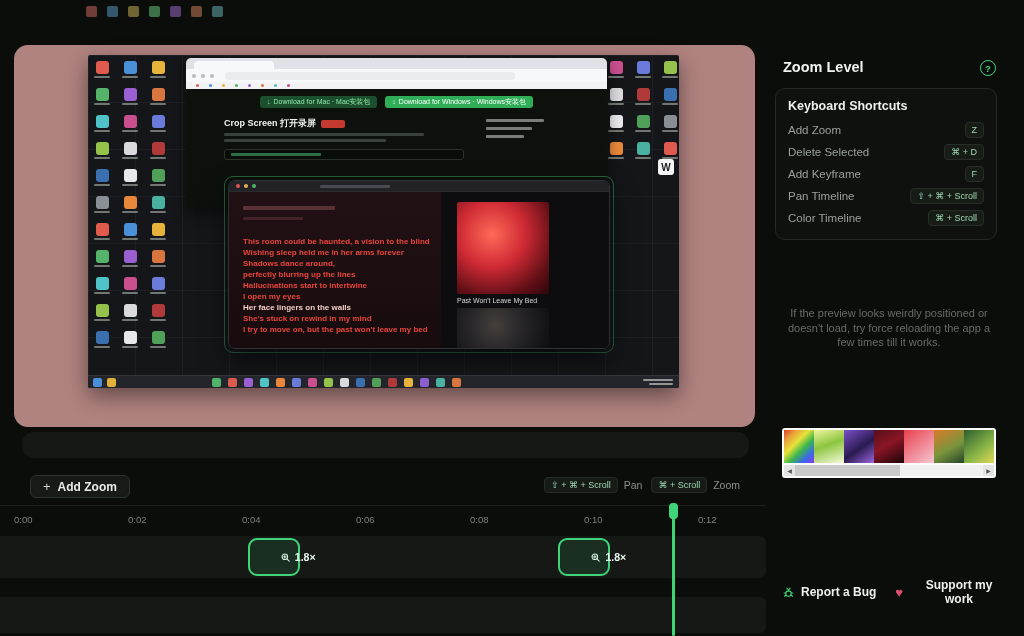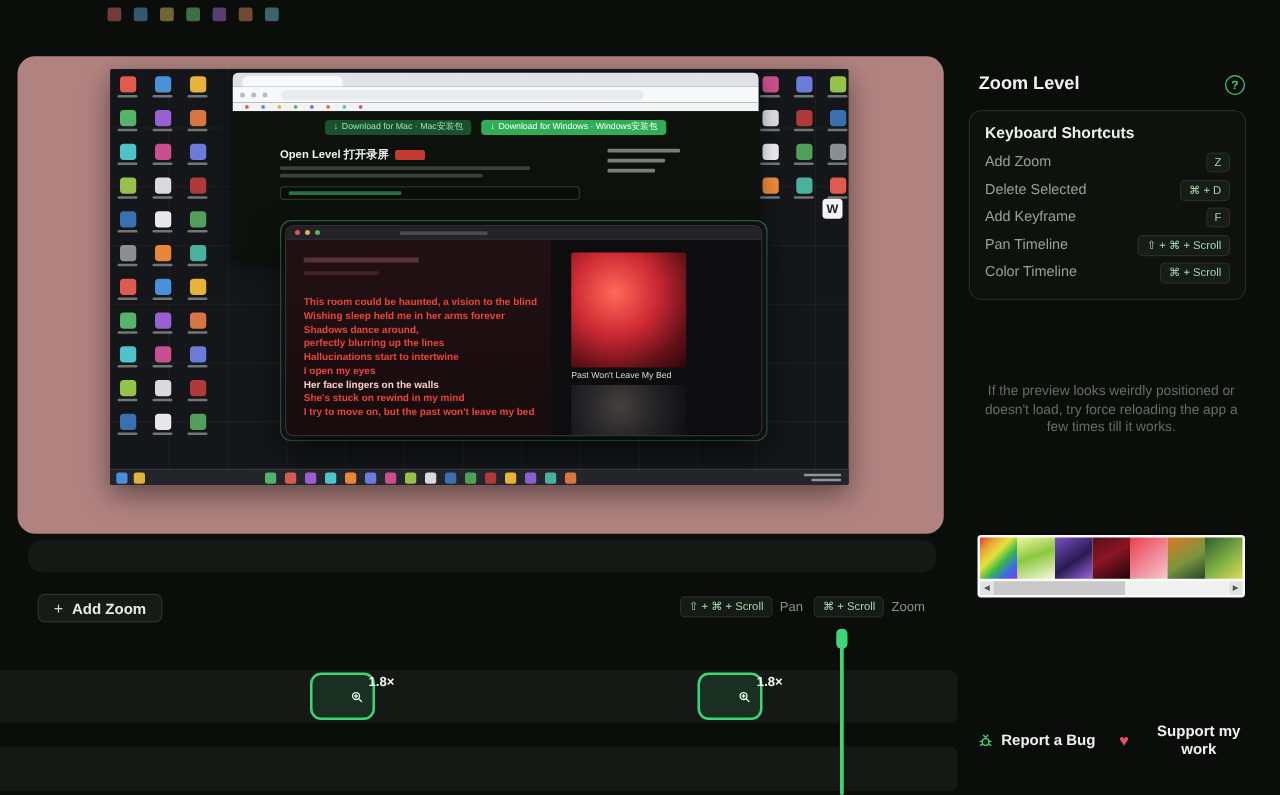--- a/index.html
+++ b/index.html
@@ -85,21 +85,21 @@
   .tl-hints{position:absolute;right:284px;top:477px;display:flex;align-items:center;gap:9px;}
   .hint{display:flex;align-items:center;gap:6px;}
   .hint-badge{background:#161b16;border:1px solid #262c26;border-radius:4px;padding:2px 6px;font-size:9px;color:#9fd9b4;white-space:nowrap;}
   .hint-label{font-size:10.5px;color:#8a908a;}
   .ruler{position:absolute;left:0;top:505px;width:766px;height:26px;border-top:1px solid #1d211d;}
   .tick{position:absolute;top:8px;font-size:9.5px;color:#7c827c;}
   .track{position:absolute;left:0;width:766px;background:#151815;border-radius:0 6px 6px 0;}
   .track1{top:536px;height:42px;}
   .track2{top:597px;height:36px;}
   .segment{position:absolute;top:2px;height:38px;border:2px solid var(--accent);border-radius:9px;background:rgba(63,212,120,.13);
-    display:flex;justify-content:center;gap:4px;color:#eafaf0;font-size:10.5px;font-weight:bold;cursor:grab;padding-left:48px;}
+    display:flex;align-items:center;justify-content:center;gap:4px;color:#eafaf0;font-size:10.5px;font-weight:bold;cursor:grab;padding-left:48px;}
   .seg-ic{display:flex;align-items:center;}
   .playhead{position:absolute;top:504px;width:3px;height:132px;background:var(--accent);border-radius:2px;z-index:5;}
   .playhead::before{content:"";position:absolute;left:-3px;top:-1px;width:9px;height:16px;background:var(--accent);border-radius:4px;}
 
   
   .sidebar-title{position:absolute;left:783px;top:59px;font-size:14.5px;font-weight:bold;color:#f0f2f0;}
   .help-icon{position:absolute;left:980px;top:60px;width:16px;height:16px;border:1.5px solid var(--accent);border-radius:50%;color:var(--accent);
     font-size:9.5px;font-weight:bold;display:flex;align-items:center;justify-content:center;cursor:pointer;}
   .shortcuts-card{position:absolute;left:775px;top:88px;width:222px;height:152px;border:1px solid #242a24;border-radius:10px;background:#0e110e;padding:10px 12px;}
   .sc-title{font-size:12.5px;font-weight:bold;color:#eef0ee;margin-bottom:6px;}
@@ -354,21 +354,21 @@
             <span class="dl-btn dl-mac">
               <span>↓</span>
               <span>Download for Mac · Mac安装包</span>
             </span>
             <span class="dl-btn dl-win">
               <span>↓</span>
               <span>Download for Windows · Windows安装包</span>
             </span>
           </div>
           <div class="heading-row">
-            <span class="site-heading">Open Level 打开录屏</span>
+            <span class="site-heading">Crop Screen 打开录屏</span>
             <span class="red-badge"></span>
           </div>
           <div class="tx-bar" style="left:38px;top:44px;width:200px"></div>
           <div class="tx-bar" style="left:38px;top:50px;width:162px"></div>
           <div class="input-bar"></div>
           <div class="right-txt" style="left:300px;top:30px;width:58px"></div>
           <div class="right-txt" style="left:300px;top:38px;width:46px"></div>
           <div class="right-txt" style="left:300px;top:46px;width:38px"></div>
         </div>
       </div>
@@ -447,20 +447,29 @@
   <div class="tl-hints" id="tl-hints">
       <div class="hint">
         <div class="hint-badge">⇧ + ⌘ + Scroll</div>
         <div class="hint-label">Pan</div>
       </div>
       <div class="hint">
         <div class="hint-badge">⌘ + Scroll</div>
         <div class="hint-label">Zoom</div>
       </div>
     </div>
+  <div class="ruler" id="ruler">
+      <div class="tick" style="left: 14px;">0:00</div>
+      <div class="tick" style="left: 128px;">0:02</div>
+      <div class="tick" style="left: 242px;">0:04</div>
+      <div class="tick" style="left: 356px;">0:06</div>
+      <div class="tick" style="left: 470px;">0:08</div>
+      <div class="tick" style="left: 584px;">0:10</div>
+      <div class="tick" style="left: 698px;">0:12</div>
+    </div>
   <div class="track track1" id="zoom-track">
       <div class="segment" style="left: 247.7px; width: 51.3px;">
         <div class="seg-ic">
           <svg width="11" height="11" viewBox="0 0 24 24" fill="none" stroke="#d6f2e2" stroke-width="2.4" stroke-linecap="round">
             <circle cx="10.5" cy="10.5" r="6"></circle>
             <path d="M15 15l5 5M10.5 8v5M8 10.5h5"></path>
           </svg>
         </div>
         <div>1.8×</div>
       </div>

